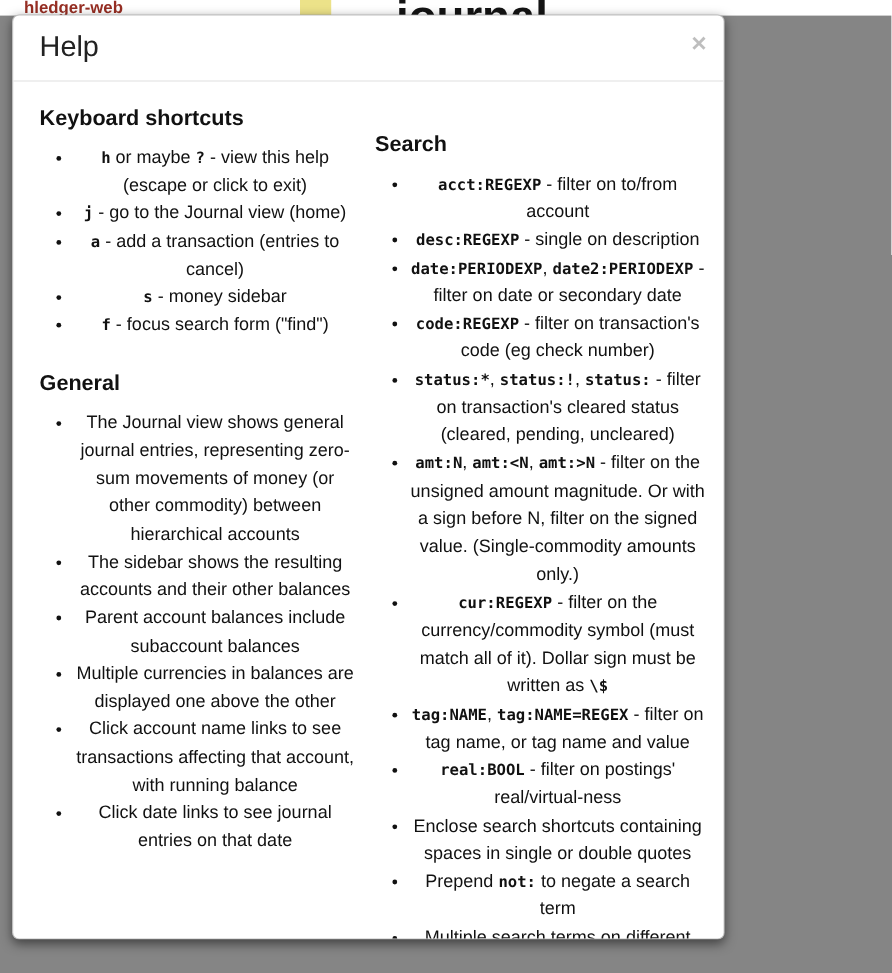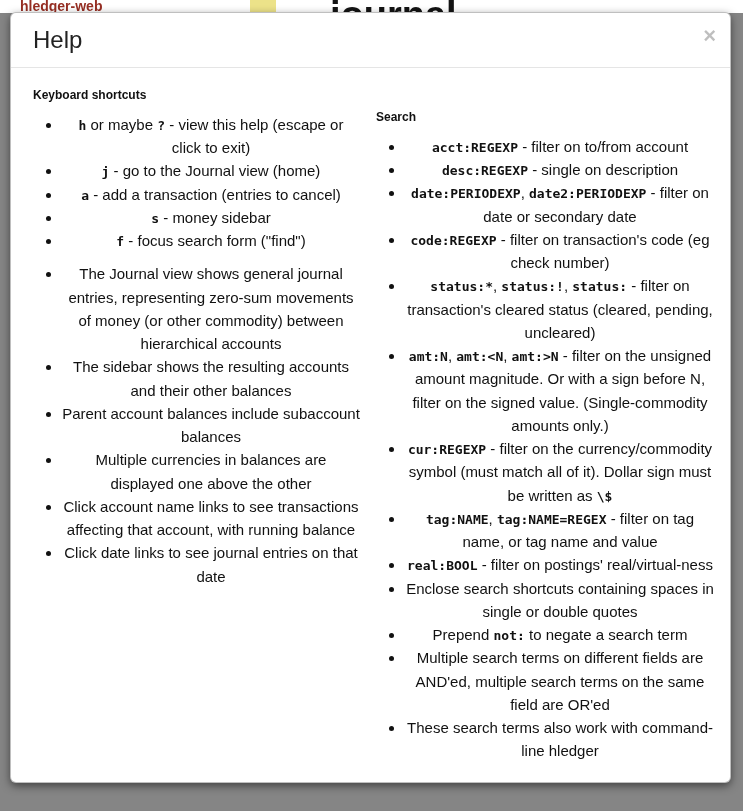--- a/index.html
+++ b/index.html
@@ -31,21 +31,21 @@
 
   
   .backdrop {
     position: absolute; left: 0; right: 0; top: 13px; bottom: 0;
     background: rgba(0,0,0,0.48);
   }
 
   
   .modal {
     position: absolute; left: 10px; top: 12px;
-    width: 721px; height: 771px;
+    width: 594px; height: 771px;
     background: #fff;
     border: 1px solid rgba(0,0,0,0.25);
     border-radius: 6px;
     box-shadow: 0 3px 9px rgba(0,0,0,0.5);
     display: flex; flex-direction: column;
     overflow: hidden;
   }
   .modal-header {
     position: relative;
     padding: 13px 15px 12px 22px;
@@ -68,21 +68,21 @@
     flex: 1 1 auto;
     padding: 12px 15px 15px 22px;
     display: flex;
   }
   .col { width: 50%; }
   .col-left  { padding-right: 14px; }
   .col-right { padding-left: 2px; margin-top: 22px; }
 
   .section-heading {
     margin: 8px 0 11px;
-    font-size: 12px; font-weight: bold; color: #111;
+    font-size: 18px; font-weight: bold; color: #111;
   }
   .section-heading.spaced { margin-top: 26px; }
 
   ul.help-list {
     margin: 0 0 10px;
     padding-left: 29px;
     font-size: 15px; line-height: 1.55; color: #111;
   }
   ul.help-list li { margin: 0; text-align: center; }
 
@@ -112,20 +112,21 @@
   <div class="modal-body">
     <div class="col col-left">
       <h2 class="section-heading">Keyboard shortcuts</h2>
       <ul class="help-list">
           <li><code>h</code><span> or maybe </span><code>?</code><span> - view this help (escape or click to exit)</span></li>
           <li><code>j</code><span> - go to the Journal view (home)</span></li>
           <li><code>a</code><span> - add a transaction (entries to cancel)</span></li>
           <li><code>s</code><span> - money sidebar</span></li>
           <li><code>f</code><span> - focus search form ("find")</span></li>
         </ul>
+      <h2 class="section-heading spaced">General</h2>
       <ul class="help-list">
           <li><span>The Journal view shows general journal entries, representing zero-sum movements of money (or other commodity) between hierarchical accounts</span></li>
           <li><span>The sidebar shows the resulting accounts and their other balances</span></li>
           <li><span>Parent account balances include subaccount balances</span></li>
           <li><span>Multiple currencies in balances are displayed one above the other</span></li>
           <li><span>Click account name links to see transactions affecting that account, with running balance</span></li>
           <li><span>Click date links to see journal entries on that date</span></li>
         </ul>
     </div>
     <div class="col col-right">

